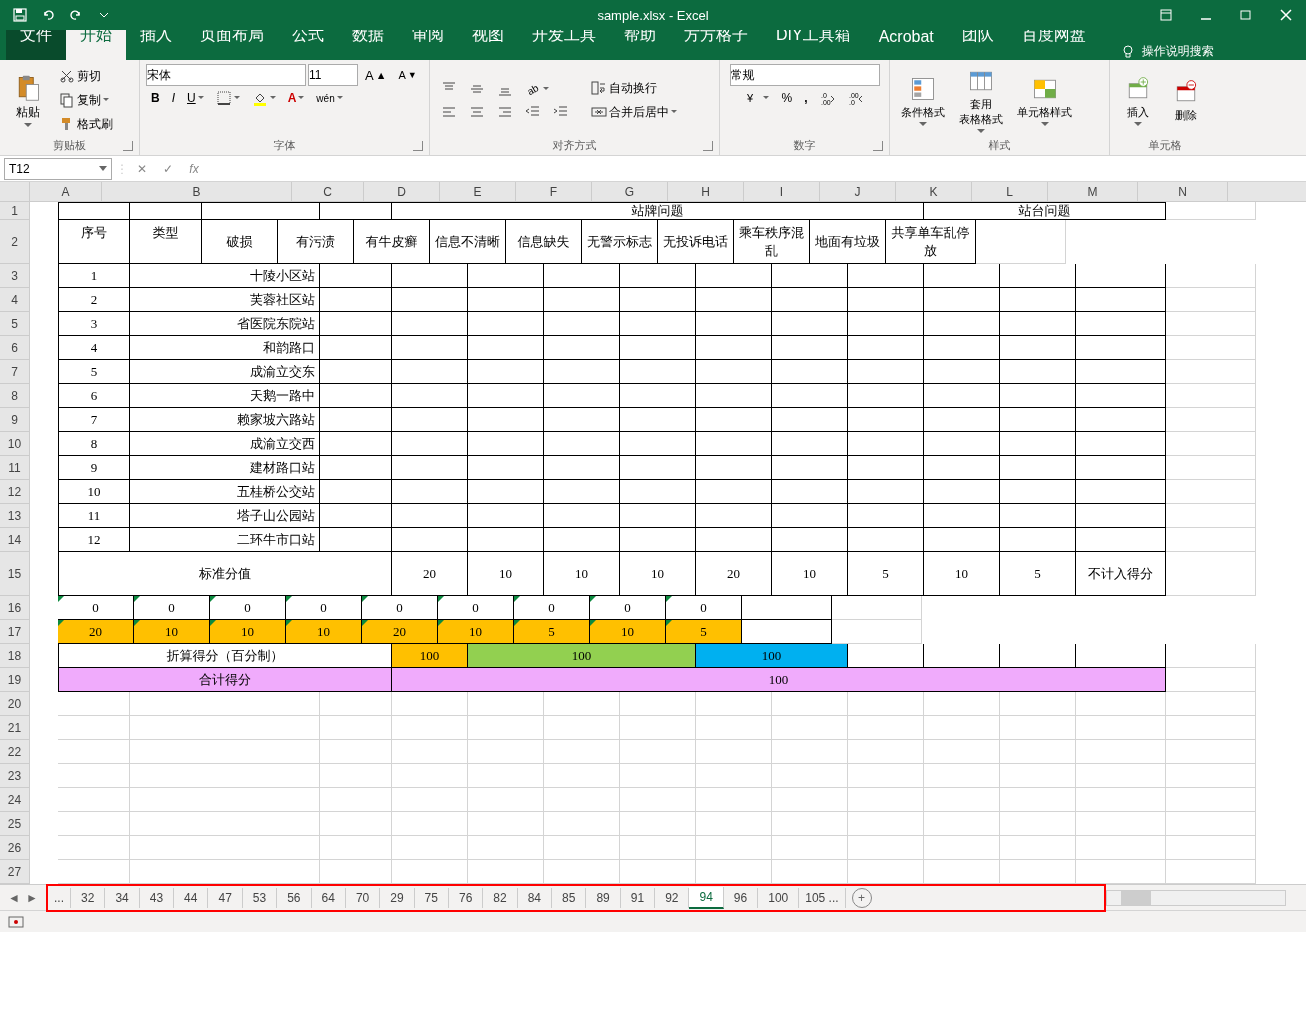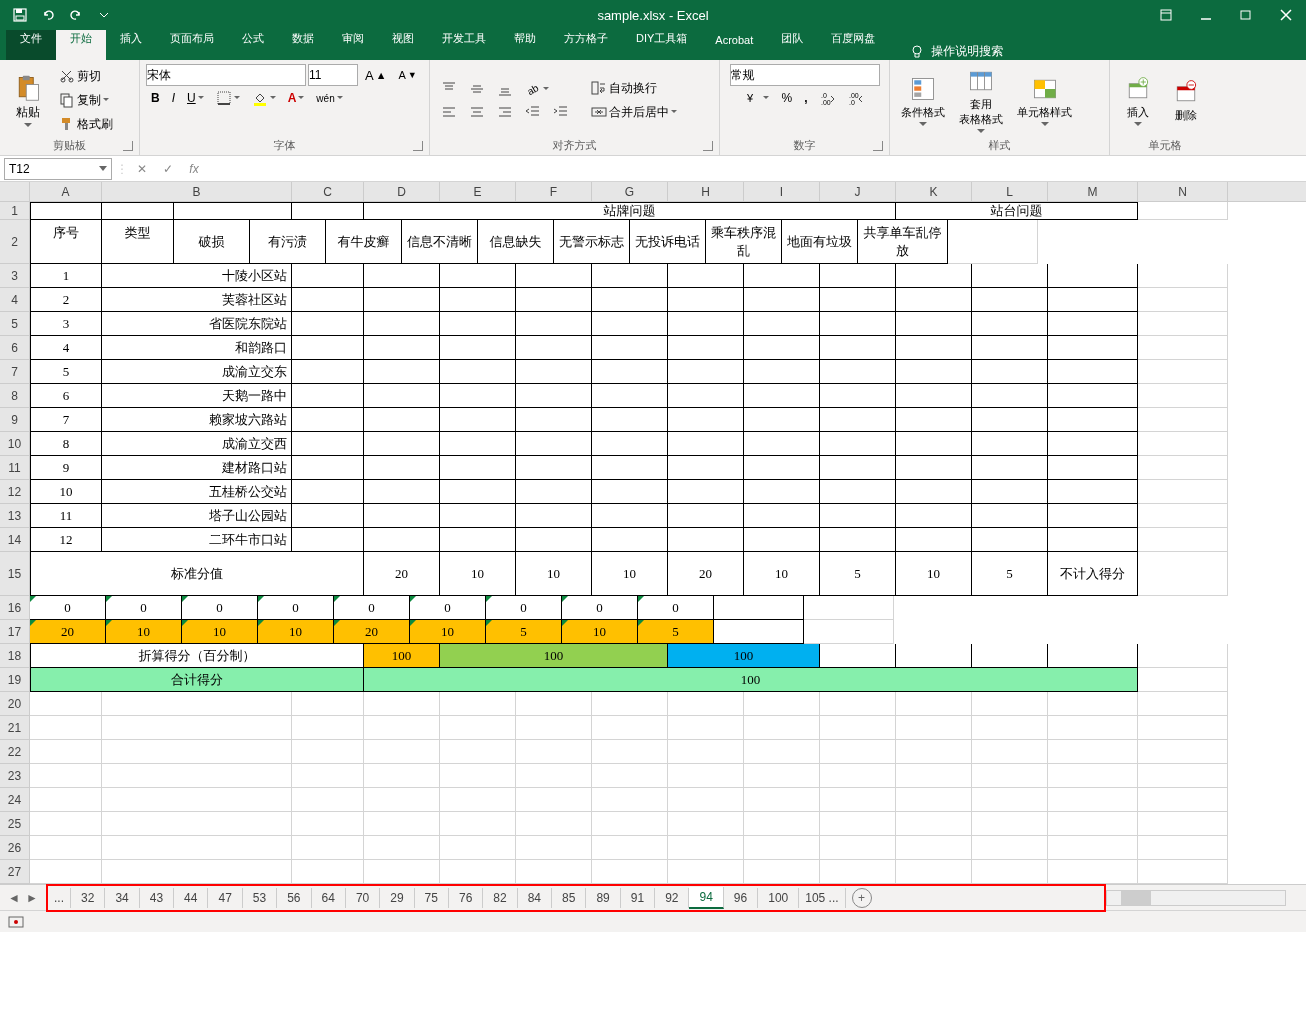--- a/index.html
+++ b/index.html
@@ -6,21 +6,21 @@
 body { font-family: "Microsoft YaHei", sans-serif; font-size: 12px; background: #fff; overflow: hidden; }
 
 .titlebar { background: #0c6b3f; height: 30px; display: flex; align-items: center; color: #fff; position: relative; }
 .qat { display: flex; align-items: center; gap: 4px; padding-left: 8px; }
 .qat-btn { width: 24px; height: 24px; display: flex; align-items: center; justify-content: center; cursor: pointer; }
 .title-center { position: absolute; left: 50%; transform: translateX(-50%); color: #fff; font-size: 13px; }
 .win-controls { margin-left: auto; display: flex; }
 .win-btn { width: 40px; height: 30px; display: flex; align-items: center; justify-content: center; cursor: pointer; color: #fff; }
 
 .ribbon-tabs { background: #0c6b3f; display: flex; align-items: flex-end; height: 30px; padding-left: 6px; }
-.ribbon-tab { padding: 14px 14px; color: #fff; cursor: pointer; font-size: 11px; }
+.ribbon-tab { padding: 14px 14px; color: #fff; cursor: pointer; font-size: 16px; }
 .ribbon-tab.active { background: #f3f2f1; color: #0c6b3f; }
 .ribbon-tab.file { background: #094b2c; }
 .ribbon-tell { margin-left: 20px; display: flex; align-items: center; gap: 6px; }
 
 .ribbon { background: #f3f2f1; border-bottom: 1px solid #d4d4d4; height: 96px; display: flex; position: relative; }
 .ribbon-group { border-right: 1px solid #d4d4d4; padding: 4px 6px 2px; display: flex; flex-direction: column; justify-content: space-between; }
 .ribbon-group-label { text-align: center; font-size: 11px; color: #5a5a5a; padding-top: 2px; position: relative; }
 .ribbon-group-label .dialog-launcher { position: absolute; right: 0; bottom: 2px; width: 10px; height: 10px; border: 1px solid #888; border-top: none; border-left: none; cursor: pointer; }
 .ribbon-content { flex: 1; display: flex; align-items: center; gap: 4px; }
 .rib-btn { padding: 2px 4px; cursor: pointer; display: flex; align-items: center; gap: 2px; border: 1px solid transparent; }
@@ -42,31 +42,31 @@
 .formula-input { flex: 1; border: none; outline: none; padding: 0 4px; }
 .fb-divider { width: 6px; display:flex; align-items:center; color:#ccc; cursor:col-resize; }
 
 .sheet-area { position: relative; background: #fff; }
 .col-headers { display: flex; height: 20px; border-bottom: 1px solid #ccc; background: #e6e6e6; }
 .corner { width: 30px; border-right: 1px solid #ccc; background: #e6e6e6; }
 .col-h { border-right: 1px solid #ccc; text-align: center; font-size: 12px; color: #444; line-height: 20px; background: #e6e6e6; cursor: pointer; }
 .grid { display: flex; }
 .row-headers { width: 30px; }
 .row-h { border-bottom: 1px solid #ccc; border-right: 1px solid #ccc; text-align: center; font-size: 12px; color: #444; background: #e6e6e6; cursor: pointer; }
-.cells { position: relative; }
+.cells { position: relative; padding-left: 28px; }
 .cell-row { display: flex; }
 .cell { border-right: 1px solid #d4d4d4; border-bottom: 1px solid #d4d4d4; overflow: hidden; white-space: nowrap; font-size: 13px; display: flex; align-items: center; justify-content: center; font-family: SimSun, serif; }
 .cell.data-border { border-right: 1px solid #000; border-bottom: 1px solid #000; }
 .cell.bt { border-top: 1px solid #000; }
 .cell.bl { border-left: 1px solid #000; }
 .right-align { justify-content: flex-end; padding-right: 4px; }
 .orange { background: #ffc000; }
 .green { background: #92d050; }
 .blue { background: #00b0f0; }
-.yellow { background: #86efac; }
+.yellow { background: #f0abfc; }
 .tri { position: absolute; width: 0; height: 0; border-left: 6px solid #0c8a3f; border-bottom: 6px solid transparent; top: 0; left: 0; }
 
 .sheet-tabs-bar { height: 26px; border-top: 1px solid #ccc; display: flex; align-items: center; background: #f3f2f1; position: relative; }
 .tab-nav { display: flex; padding: 0 6px; gap: 2px; }
 .tab-nav-btn { width: 16px; text-align: center; cursor: pointer; color: #666; }
 .sheet-tabs { display: flex; overflow: hidden; border: 2px solid red; height: 28px; align-items: center; flex: 1; margin-right: 200px; }
 .sheet-tab { padding: 3px 10px; border-right: 1px solid #ccc; background: #f3f2f1; cursor: pointer; font-size: 12px; color: #444; }
 .sheet-tab.active { background: #fff; color: #0c6b3f; border-bottom: 2px solid #0c6b3f; }
 .sheet-tab.nav-dots { padding: 3px 6px; }
 .add-sheet { width: 20px; height: 20px; border: 1px solid #888; border-radius: 50%; display: flex; align-items: center; justify-content: center; margin-left: 6px; cursor: pointer; color: #666; }

